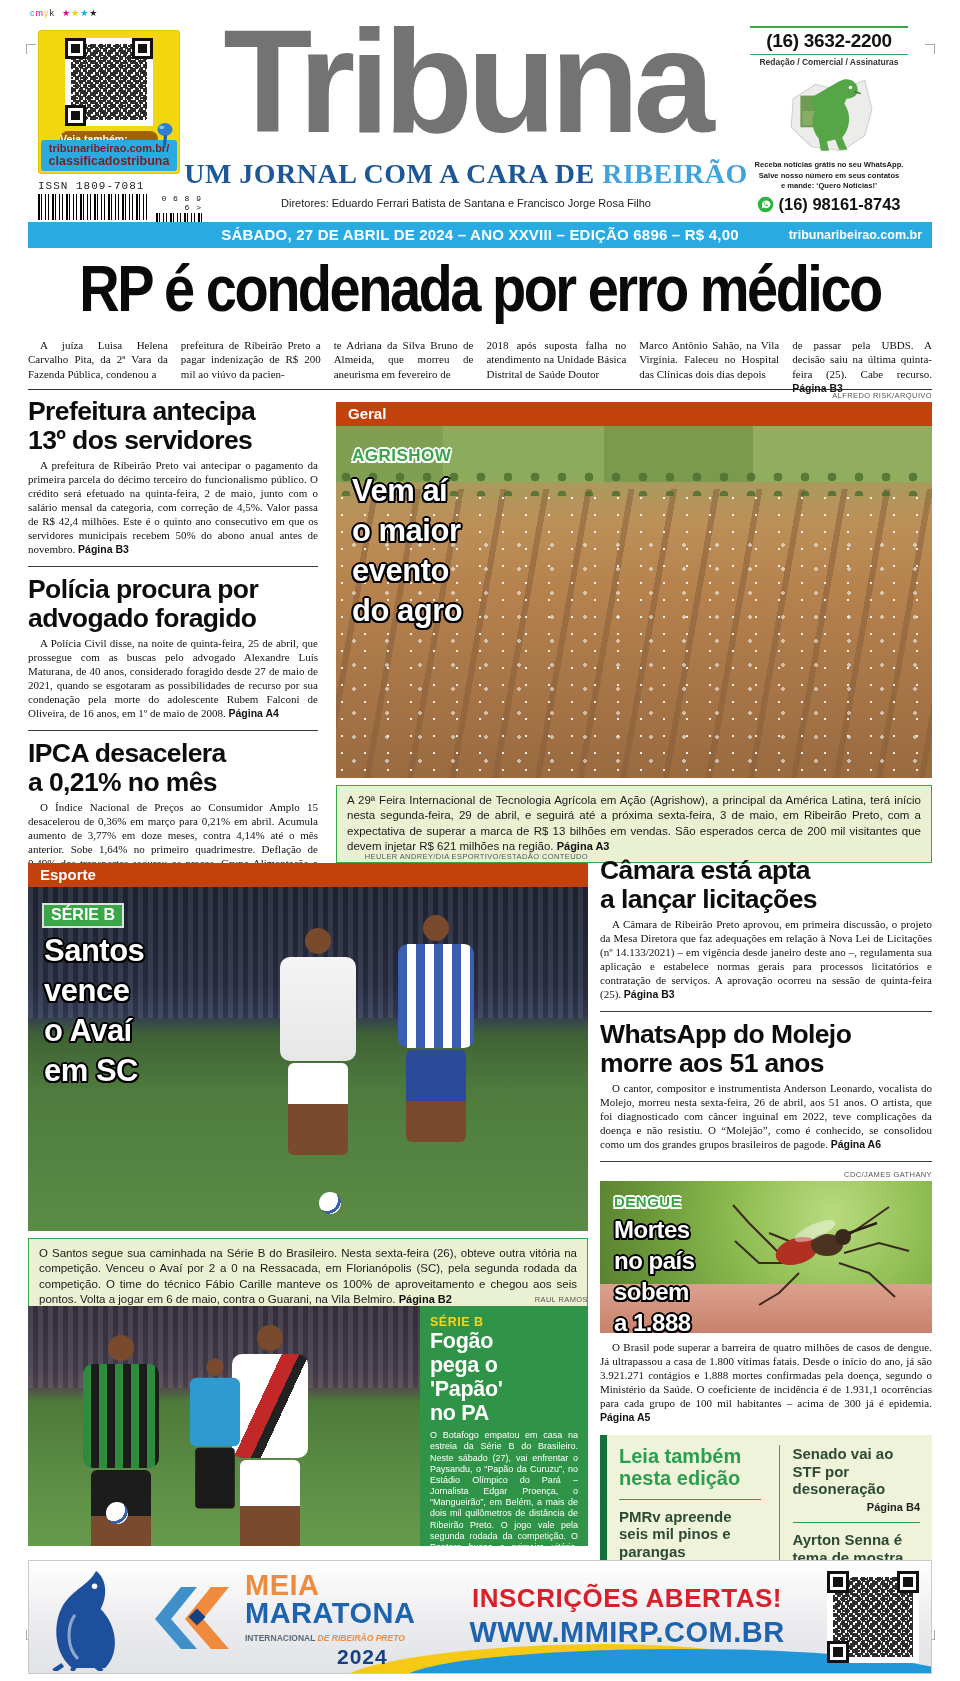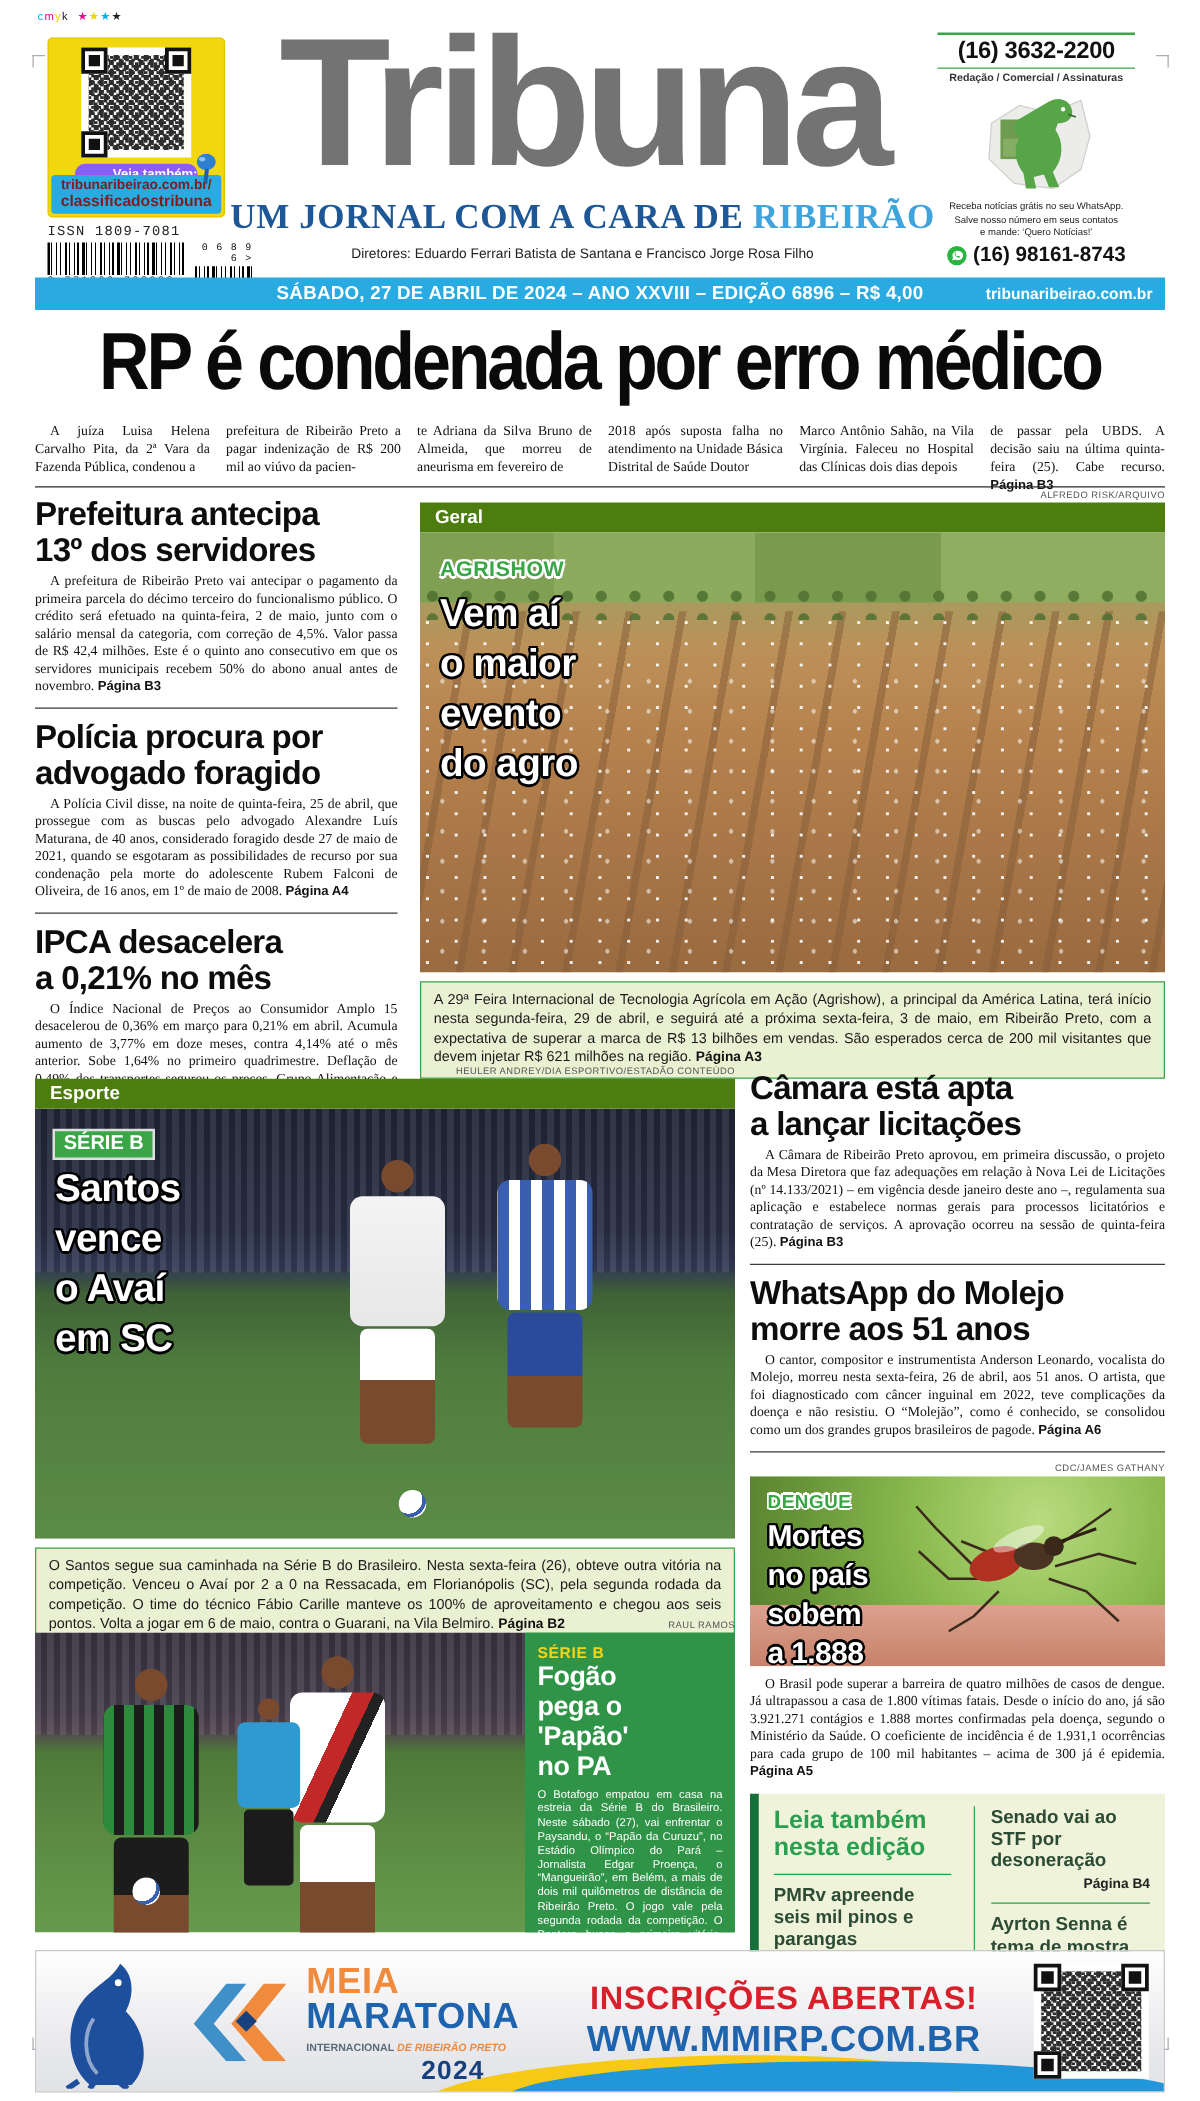--- a/index.html
+++ b/index.html
@@ -21,22 +21,22 @@
          box-shadow:inset 0 0 0 1px #e3c400;}
   .qr{background:#fff;position:relative;}
   .qr .pat{position:absolute;inset:7%;
       background:repeating-conic-gradient(#111 0% 25%,transparent 0% 50%) 0 0/ 8px 8px,
                  repeating-conic-gradient(#111 0% 25%,transparent 0% 50%) 2px 3px/ 5px 5px;
       opacity:.88;}
   .qr .eye{position:absolute;width:24%;height:24%;border:3px solid #111;background:#fff;box-sizing:border-box;}
   .qr .eye::after{content:"";position:absolute;inset:20%;background:#111;}
   .qr .eye.tl{left:0;top:0}.qr .eye.tr{right:0;top:0}.qr .eye.bl{left:0;bottom:0}
   .qrbox .qr{width:88px;height:88px;margin:8px auto 0;}
-  .veja-pill{margin:5px auto 0;width:98px;height:16px;background:#8b5cf6;border-radius:9px;
-             color:#fff;font:700 10.5px/16px "Liberation Sans",sans-serif;text-align:right;}
+  .veja-pill{margin:5px auto 0;width:98px;height:16px;background:#a16207;border-radius:9px;
+             color:#fff;font:700 10.5px/16px "Liberation Sans",sans-serif;text-align:left;}
   .url-strip{position:absolute;left:3px;right:3px;bottom:3px;background:#29abe2;border-radius:3px;
              text-align:center;color:#7f1d1d;padding:2px 0 3px;}
   .url-strip .u1{font:700 11px/12px "Liberation Sans",sans-serif;display:block;}
   .url-strip .u2{font:700 12.5px/14px "Liberation Sans",sans-serif;display:block;}
   .pin{position:absolute;right:4px;top:92px;}
 
   .issnblock{position:absolute;left:38px;top:180px;width:168px;}
   .issn-text{font:11px "Liberation Mono",monospace;color:#222;letter-spacing:1px;}
   .bc-row{display:flex;gap:8px;margin-top:2px;align-items:flex-end;}
   .barcode{background:repeating-linear-gradient(90deg,#000 0 2px,#fff 2px 3px,#000 3px 4px,#fff 4px 7px,#000 7px 8px,#fff 8px 10px,#000 10px 11px,#fff 11px 14px);}
@@ -53,21 +53,21 @@
   .tagline{margin-top:0;font:700 28px "Liberation Serif",serif;color:#1d5796;letter-spacing:.5px;}
   .tagline .city{color:#41a3dc;}
   .directors{margin-top:7px;font:11px "Liberation Sans",sans-serif;color:#222;}
 
   .contact{position:absolute;left:750px;top:24px;width:158px;text-align:center;font-family:"Liberation Sans",sans-serif;}
   .c-line{border:0;border-top:2px solid #3aa648;margin:2px 0;}
   .c-line.thin{border-top-width:1px;}
   .c-phone{font-weight:700;font-size:19px;color:#111;letter-spacing:-.3px;margin:1px 0;}
   .c-dept{font-size:8.5px;font-weight:700;color:#333;margin:2px 0 1px;}
   .c-dino{height:92px;}
-  .c-note{font-size:7.6px;font-weight:400;color:#222;line-height:1.4;}
+  .c-note{font-size:7.6px;font-weight:700;color:#222;line-height:1.4;}
   .c-wapp{display:flex;justify-content:center;align-items:center;gap:4px;font-weight:700;font-size:16.5px;color:#111;margin-top:3px;}
 
   
   .datebar{position:absolute;left:28px;top:222px;width:904px;height:26px;background:#29abe2;}
   .db-text{position:absolute;left:0;width:100%;text-align:center;color:#fff;
            font:700 15px/26px "Liberation Sans",sans-serif;letter-spacing:.2px;}
   .db-site{position:absolute;right:10px;color:#fff;font:700 12.5px/26px "Liberation Sans",sans-serif;}
 
   
   .lead-headline{position:absolute;left:28px;top:251px;width:904px;text-align:center;white-space:nowrap;
@@ -81,21 +81,21 @@
 
   
   .leftcol{position:absolute;left:28px;top:397px;width:290px;}
   .rightcol{position:absolute;left:600px;top:856px;width:332px;}
   .a-title{font:700 26.5px/1.08 "Liberation Sans",sans-serif;letter-spacing:-.6px;color:#0d0d0d;}
   .a-body{margin-top:5px;font:11px/1.27 "Liberation Serif",serif;text-align:justify;color:#111;text-indent:12px;}
   hr.adiv{border:0;border-top:1.2px solid #3a3a3a;margin:9px 0 8px;}
 
   
   .credit{font:7.5px "Liberation Sans",sans-serif;color:#555;text-align:right;letter-spacing:.4px;margin-bottom:2px;}
-  .secbar{height:24px;background:#4d7c0f;color:#fff;font:700 15px/24px "Liberation Sans",sans-serif;padding-left:12px;}
+  .secbar{height:24px;background:#c2410c;color:#fff;font:700 15px/24px "Liberation Sans",sans-serif;padding-left:12px;}
   .photo{position:relative;overflow:hidden;}
   .abs{position:absolute;}
   .caption-box{margin-top:7px;background:#eaf0d2;border:1.4px solid #3aa648;padding:7px 10px;
       font:11.5px/1.34 "Liberation Sans",sans-serif;color:#1b1b1b;text-align:justify;}
   .caption-box .pr{font-size:11px;}
 
   .kicker-outline{display:inline-block;font:700 17px "Liberation Sans",sans-serif;color:#3aa648;letter-spacing:.5px;
       text-shadow:-1.5px -1.5px 0 #fff,1.5px -1.5px 0 #fff,-1.5px 1.5px 0 #fff,1.5px 1.5px 0 #fff,0 2px 0 #fff,0 -2px 0 #fff;}
   .kicker-chip{display:inline-block;font:700 16px "Liberation Sans",sans-serif;color:#fff;background:#3aa648;
       padding:1px 7px 2px;box-shadow:0 0 0 2px rgba(255,255,255,.85);}

